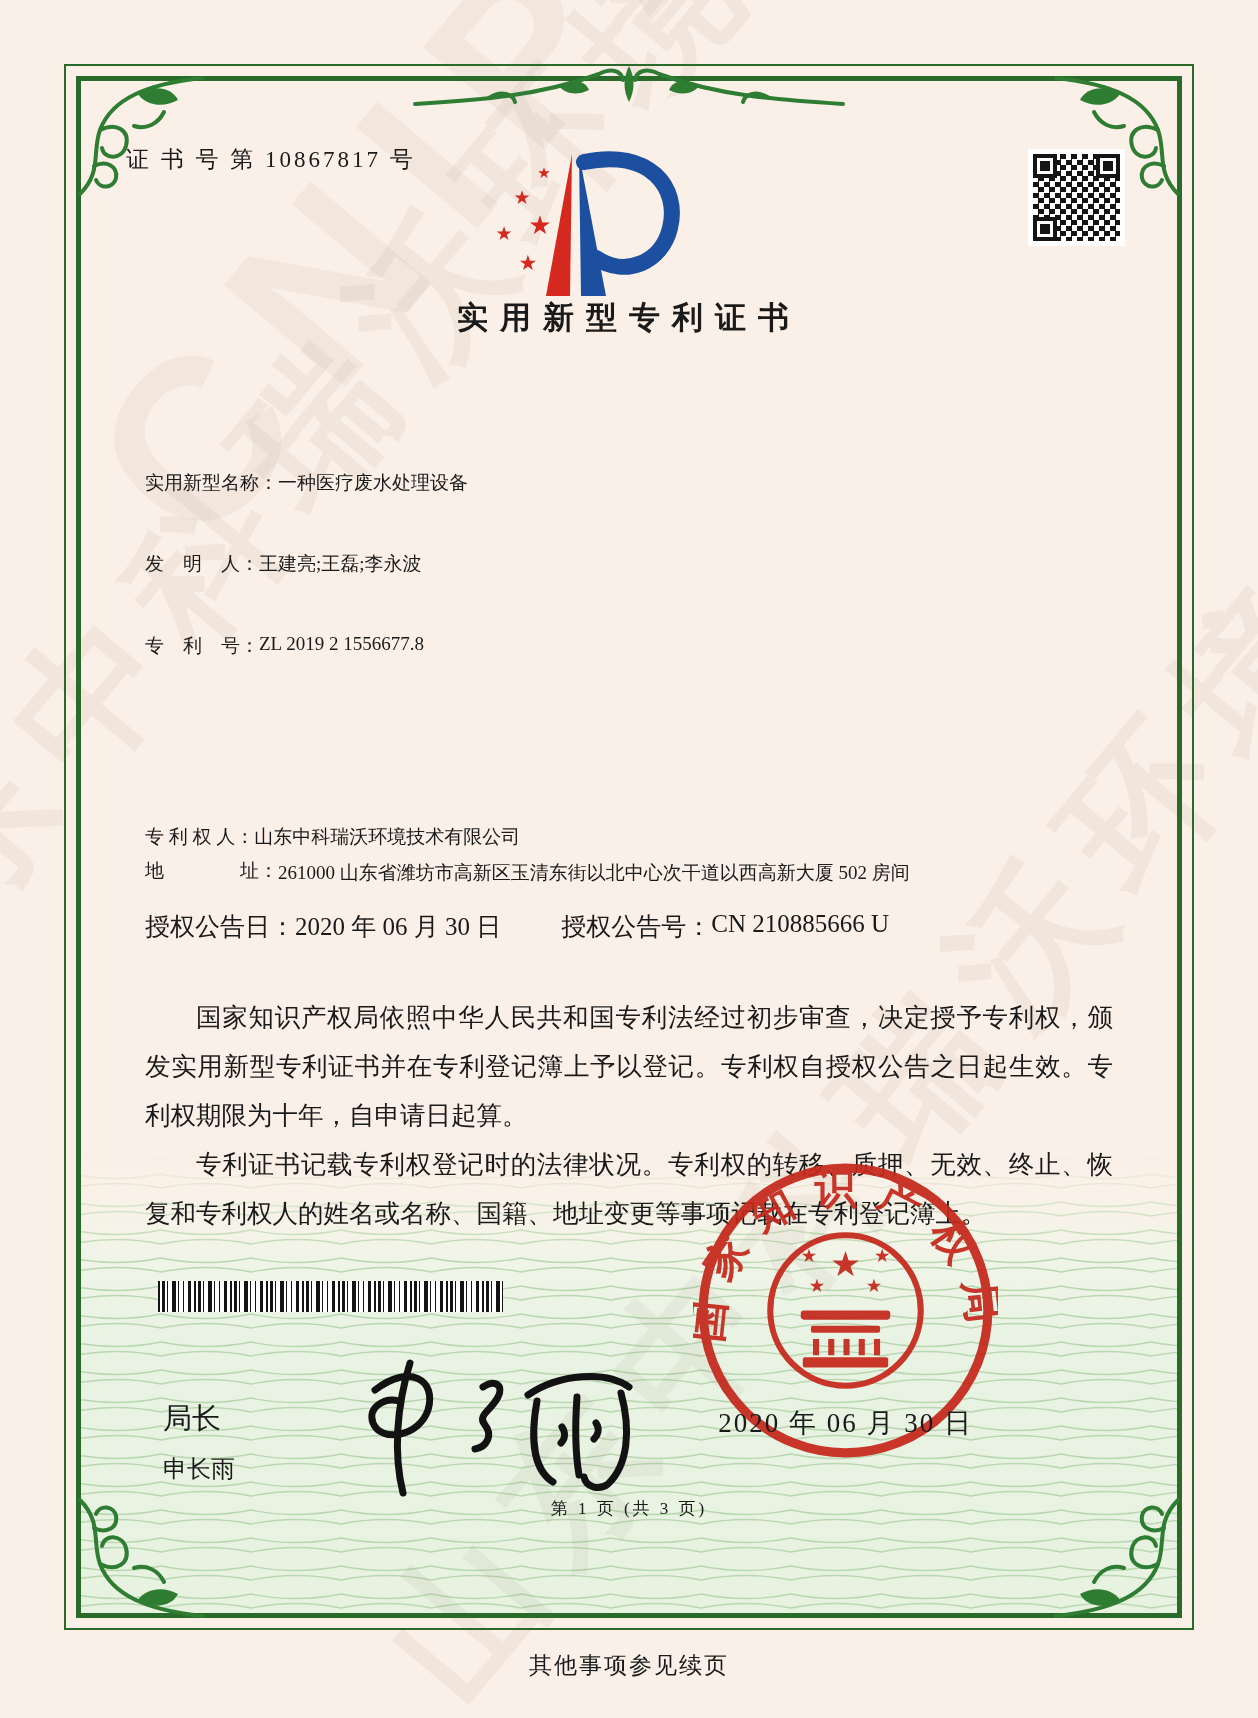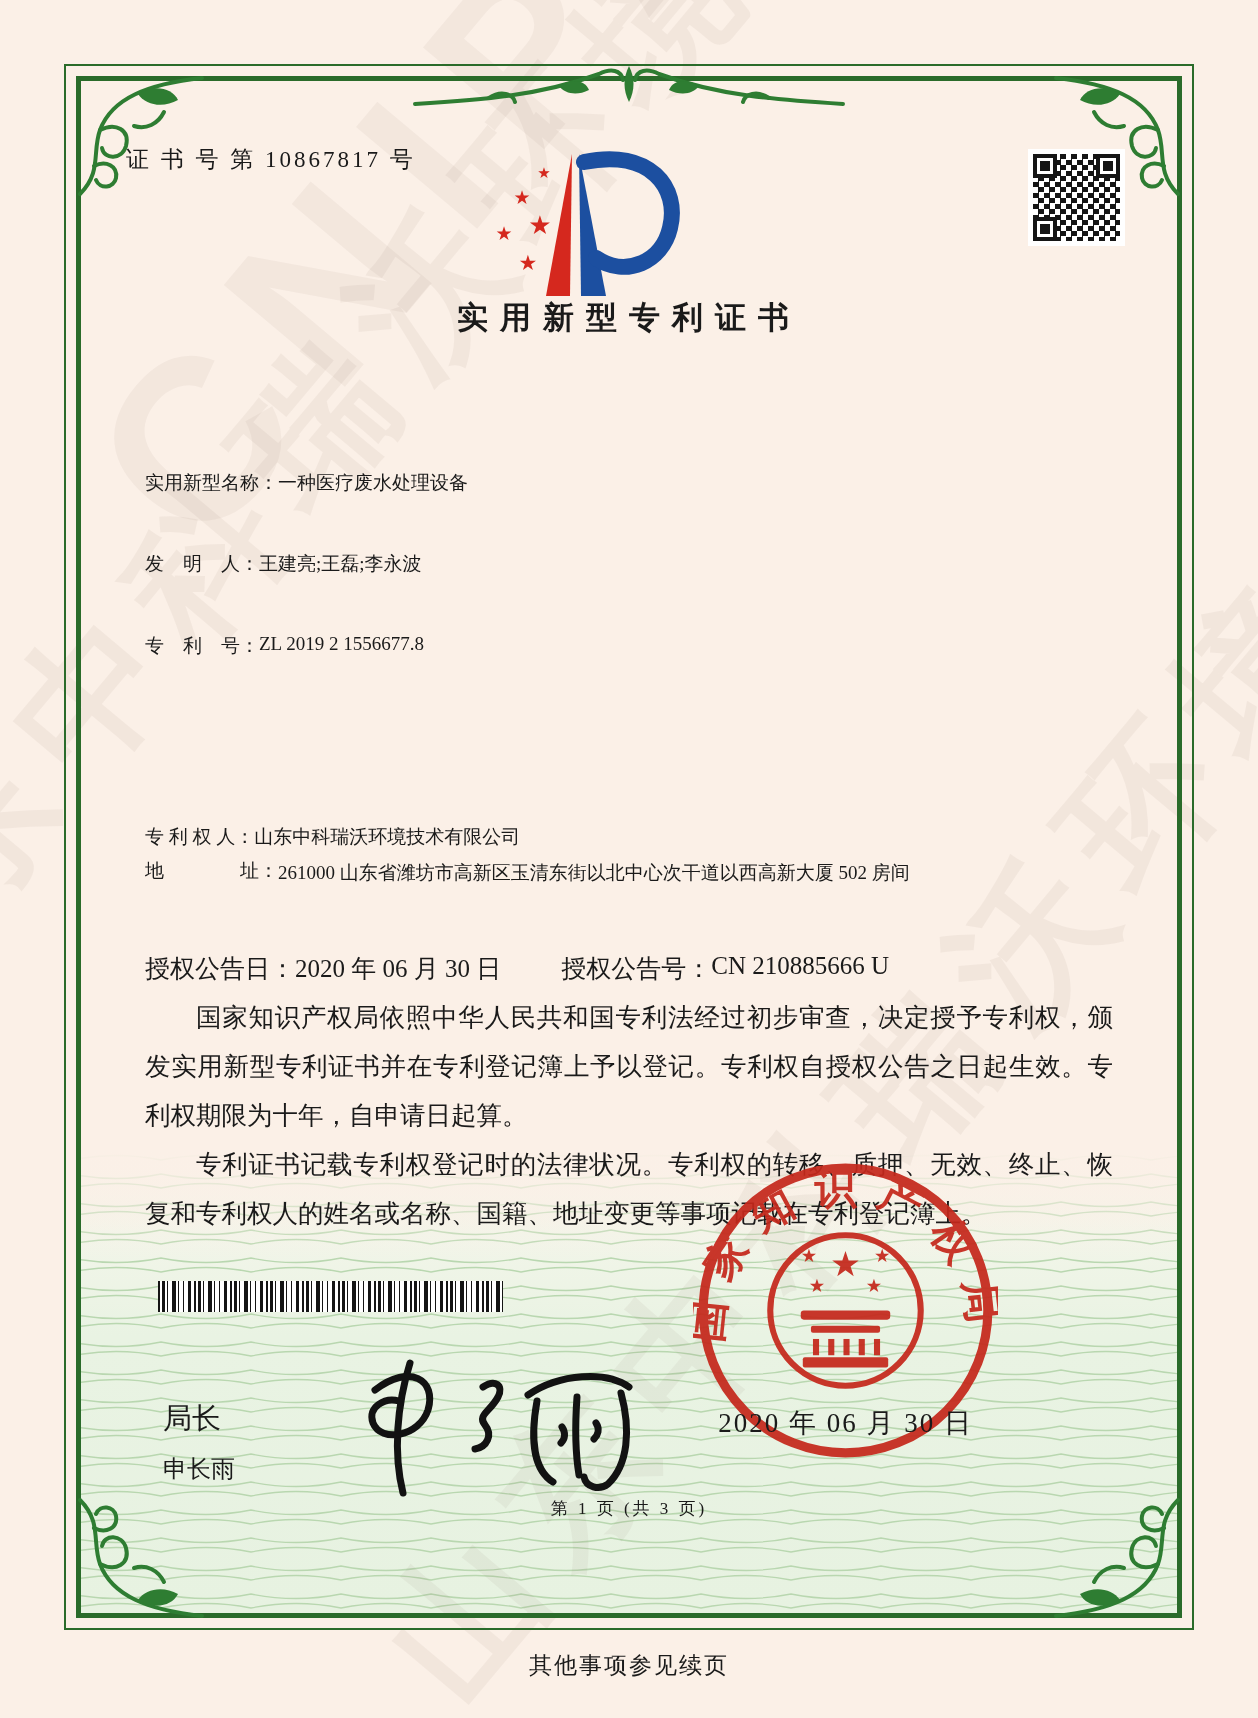--- a/index.html
+++ b/index.html
@@ -50,21 +50,21 @@
 
   .doc-title{position:absolute;left:0;right:0;top:297px;text-align:center;
              font-size:31px;font-weight:bold;letter-spacing:12px;z-index:3;}
 
   
   .field{position:absolute;left:145px;display:flex;font-size:19px;z-index:3;white-space:pre;}
   .field .lab{flex:none;}
   .field .val{white-space:pre-wrap;}
   .f0{top:470px;} .f1{top:551px;} .f2{top:633px;} .f3{top:716px;} .f4{top:824px;}
   .f5{top:858px;width:890px;} .f5 .val{width:700px;line-height:1.62;}
-  .grant-row{position:absolute;left:145px;top:952px;display:flex;font-size:25px;z-index:3;white-space:pre;justify-content:center;}
+  .grant-row{position:absolute;left:145px;top:910px;display:flex;font-size:25px;z-index:3;white-space:pre;justify-content:center;}
   .grant-row .pair2{margin-left:60px;}
 
   
   .paras{position:absolute;left:145px;top:994px;width:968px;z-index:3;
          font-size:25.5px;line-height:1.92;text-align:justify;}
   .paras p{margin:0;text-indent:2em;}
 
   
   .barcode{position:absolute;left:158px;top:1281px;width:345px;height:31px;z-index:3;
     background:repeating-linear-gradient(90deg,

